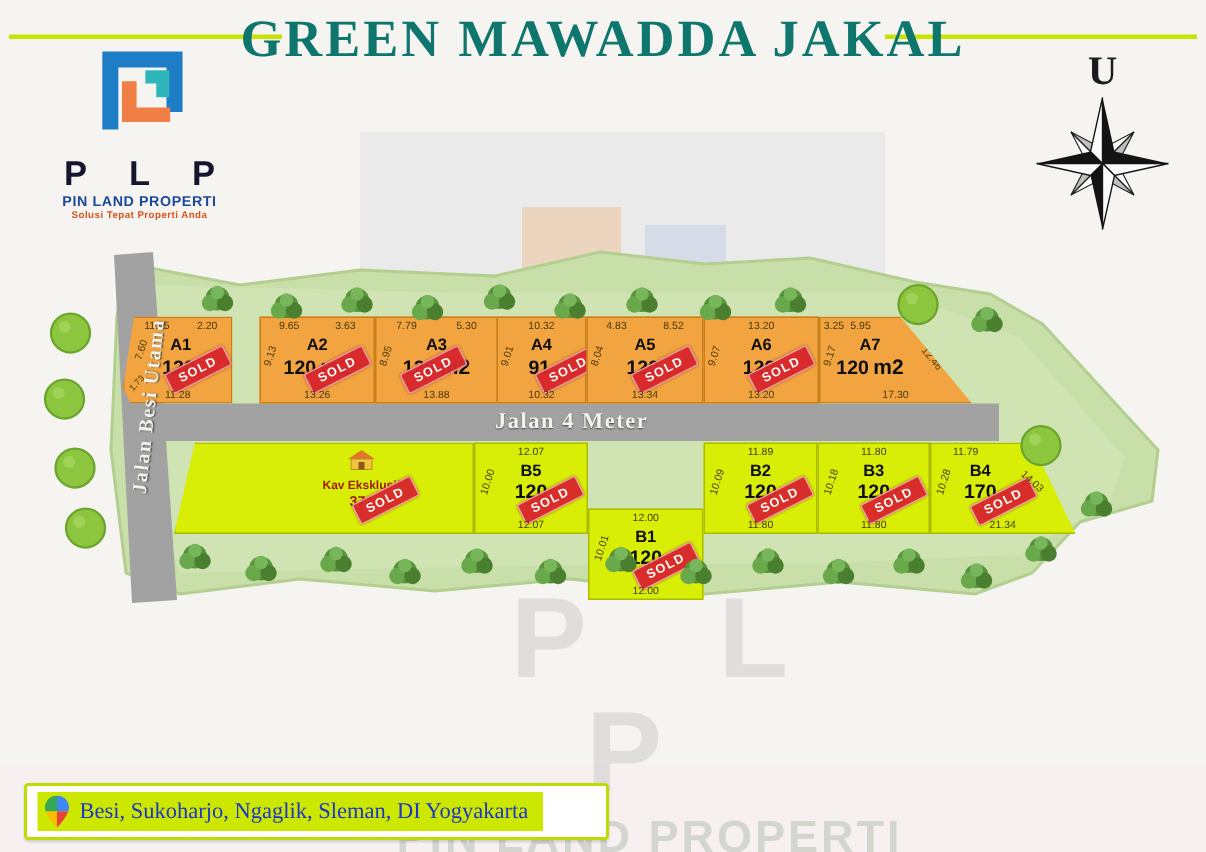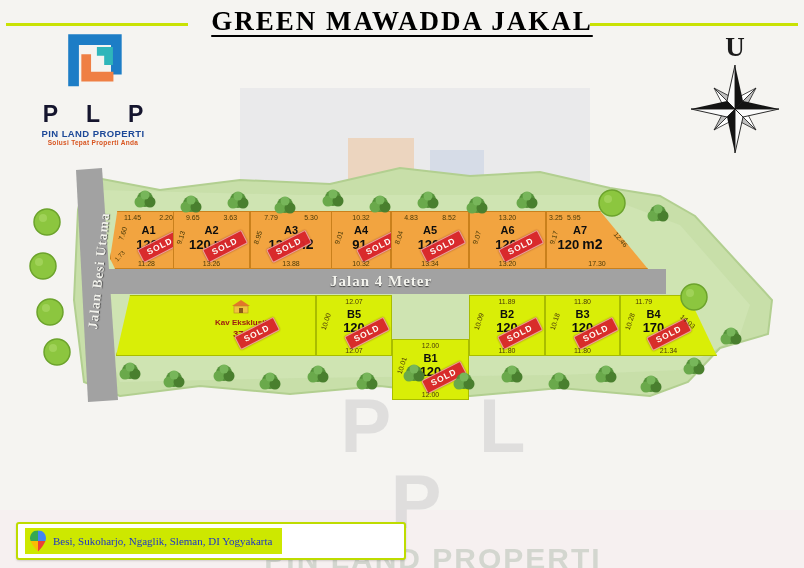--- a/index.html
+++ b/index.html
@@ -7,22 +7,22 @@
           font-family:"Liberation Sans",sans-serif;}
   
   .bg-shape{position:absolute;pointer-events:none;}
   .bg1{left:240px;top:88px;width:350px;height:115px;background:rgba(216,214,224,.35);}
   .bg2{left:348px;top:138px;width:66px;height:50px;background:rgba(244,156,66,.26);}
   .bg3{left:430px;top:150px;width:54px;height:40px;background:rgba(110,150,210,.16);}
   .bg4{left:0;bottom:0;width:804px;height:58px;background:rgba(247,238,240,.7);}
 
   
   .title-wrap{position:absolute;top:6px;left:0;width:100%;text-align:center;z-index:6;}
-  .title{font-family:"Liberation Serif",serif;font-weight:bold;font-size:27px;letter-spacing:2px;
-         color:#000000;text-decoration:underline;text-underline-offset:5px;}
+  .title{font-family:"Liberation Serif",serif;font-weight:bold;font-size:35px;letter-spacing:2px;
+         color:#0f766e;text-underline-offset:5px;}
   .title-line{position:absolute;top:23px;height:3px;background:#c9e204;z-index:6;}
   .line-left{left:6px;width:182px;}
   .line-right{right:6px;width:208px;}
 
   
   .logo{position:absolute;left:28px;top:26px;width:130px;text-align:center;z-index:6;}
   .logo-letters{font-size:23px;font-weight:bold;letter-spacing:11px;color:#15152e;margin-top:1px;text-indent:11px;}
   .logo-company{font-size:9.5px;font-weight:bold;color:#1c4898;letter-spacing:.4px;}
   .logo-tagline{font-size:6.5px;font-weight:bold;color:#d8541f;letter-spacing:.3px;}
 
@@ -71,21 +71,21 @@
   .wm{position:absolute;left:238px;top:388px;width:390px;text-align:center;z-index:4;pointer-events:none;}
   .wm-letters{font-size:76px;font-weight:bold;color:rgba(190,190,193,.40);letter-spacing:34px;
               text-indent:34px;line-height:1;}
   .wm-line1{font-size:30px;font-weight:bold;color:rgba(183,193,180,.55);letter-spacing:2px;margin-top:2px;line-height:1.1;}
 
   
   .footer{position:absolute;left:16px;bottom:8px;width:372px;height:34px;background:#fff;
           border:2px solid #bedc00;border-radius:3px;display:flex;align-items:center;
           padding:0 7px;z-index:6;box-shadow:0 1px 2px rgba(0,0,0,.15);}
   .footer-highlight{background:#cde800;display:flex;align-items:center;gap:7px;padding:2px 10px 2px 5px;}
-  .footer-text{font-family:"Liberation Serif",serif;font-size:11px;color:#1d35c8;}
+  .footer-text{font-family:"Liberation Serif",serif;font-size:15px;color:#1d35c8;}
 </style>
 </head>
 <body>
 
 <div class="canvas">
 
   <div class="bg-shape bg1"></div>
   <div class="bg-shape bg2"></div>
   <div class="bg-shape bg3"></div>
   <div class="bg-shape bg4"></div>
@@ -131,21 +131,21 @@
     </svg>
   </div>
 
   <svg class="plan-svg" width="804" height="568">
     <polygon points="86,176 160,190 240,180 330,184 400,168 470,176 540,172 610,188 660,196 695,216 772,300 768,334 720,348 688,382 650,396 560,388 470,396 380,386 290,394 200,386 120,396 84,382 74,300 78,210" fill="#c8dfa9" stroke="#b2cf90" stroke-width="2"></polygon>
     <polygon points="100,190 300,195 600,195 680,225 750,305 740,335 680,370 560,375 300,378 120,382 92,300 92,210" fill="#d2e5b6" opacity="0.7"></polygon>
     <polygon points="76,170 102,168 118,400 88,402" fill="#a2a2a2"></polygon>
     <rect x="88" y="269" width="578" height="25" fill="#a2a2a2"></rect>
   </svg>
 
-  <div class="lot lot-a" style="left:110px;width:73px;clip-path:polygon(10% 0,100% 0,100% 100%,7% 100%,0 82%);padding-left:4px;">
+  <div class="lot lot-a" style="left:82px;width:73px;clip-path:polygon(10% 0,100% 0,100% 100%,7% 100%,0 82%);padding-left:4px;">
     <div class="dim dim-top">
         <span>11.45</span>
         <span>2.20</span>
       </div>
     <div class="lot-name">A1</div>
     <div class="lot-area"><span>120</span><span class="unit"></span></div>
     <div class="stamp">SOLD</div>
     <div class="dim dim-bottom">11.28</div>
     <span class="dim dim-side" style="left:5px;top:18px">7.60</span>
     <span class="dim dim-corner">1.73</span>

